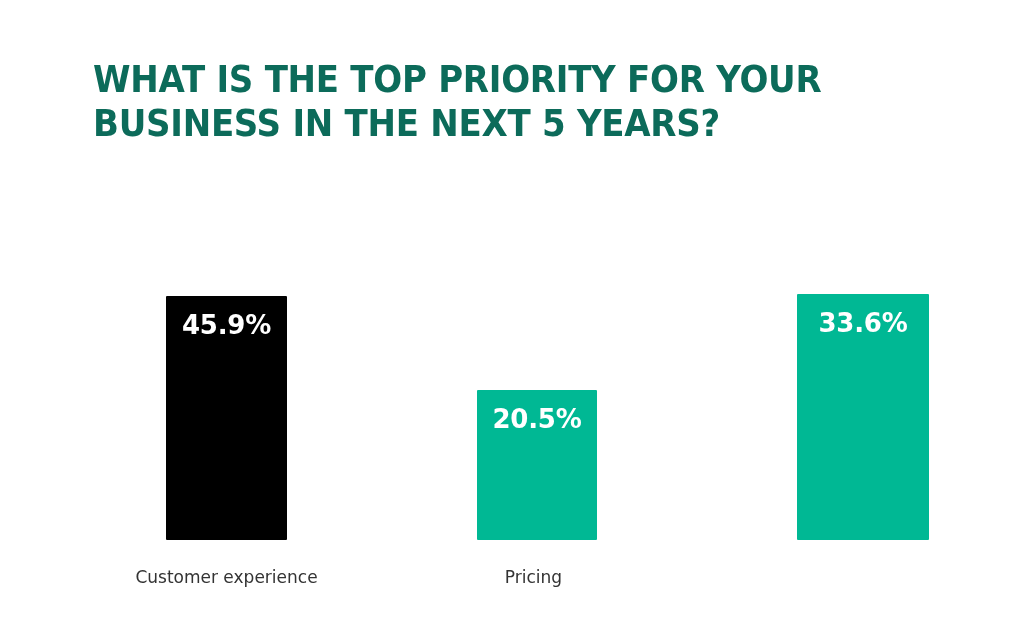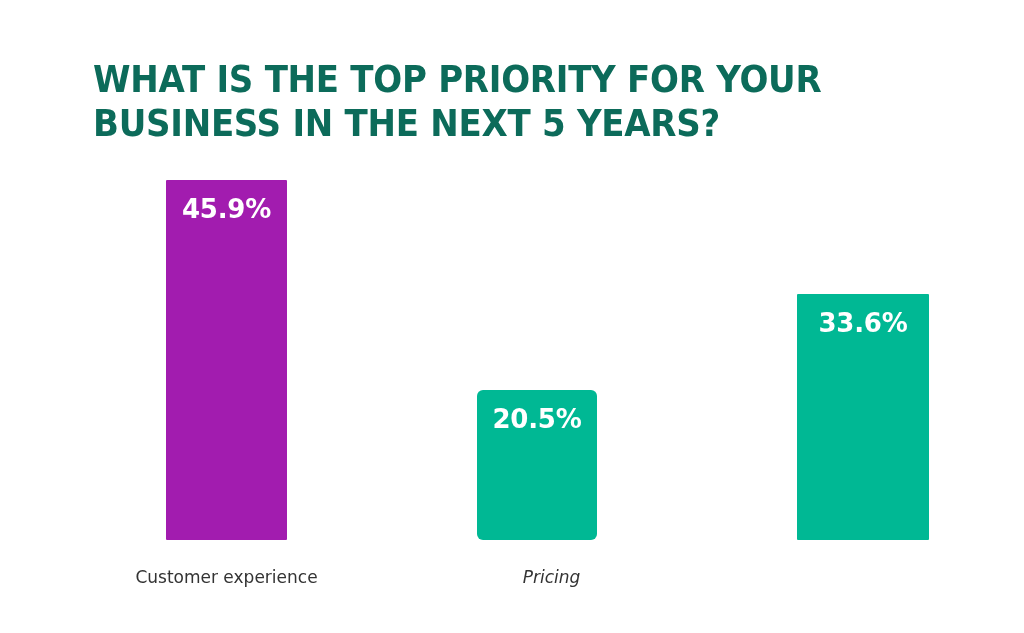--- a/index.html
+++ b/index.html
@@ -84,39 +84,39 @@
     line-height: 22px;
     white-space: nowrap;
   }
 
   
   #bar-rect-0 { left: 126px; width: 121px; height: 336px; }
   #bar-rect-1 { left: 437px; width: 120px; height: 150px; }
   #bar-rect-2 { left: 757px; width: 132px; height: 245px; }
 
   #bar-label-0 { left: 46px;  width: 281px; }
-  #bar-label-1 { left: 421px; width: 181px; font-style: italic; }
+  #bar-label-1 { left: 403px; width: 181px; }
   #bar-label-2 { left: 727px; width: 181px; }
 </style>
 </head>
 <body style="background: rgb(255, 255, 255);">
 
 <figure id="chart-figure">
 
   <div id="chart-title" style="color: rgb(12, 107, 90);"><span>WHAT IS THE TOP PRIORITY FOR YOUR</span>
 <span>BUSINESS IN THE NEXT 5 YEARS?</span></div>
 
   <div id="plot-area">
 
-    <div class="bar-rect" id="bar-rect-0" style="height: 360px; background: #a21caf;">
+    <div class="bar-rect" id="bar-rect-0" style="height: 244px; background: #000000;">
       <span class="bar-value" style="color: rgb(255, 255, 255);">45.9%</span>
     </div>
     <div class="bar-label" id="bar-label-0" style="color: rgb(51, 51, 51);">Customer experience</div>
 
-    <div class="bar-rect" id="bar-rect-1" style="height: 150.1px; background: rgb(0, 184, 148); border-radius: 6px;">
+    <div class="bar-rect" id="bar-rect-1" style="height: 150.1px; background: rgb(0, 184, 148);">
       <span class="bar-value" style="color: rgb(255, 255, 255);">20.5%</span>
     </div>
     <div class="bar-label" id="bar-label-1" style="color: rgb(51, 51, 51);">Pricing</div>
 
     <div class="bar-rect" id="bar-rect-2" style="height: 246px; background: rgb(0, 184, 148);">
       <span class="bar-value" style="color: rgb(255, 255, 255);">33.6%</span>
     </div>
 
   </div>
 </figure>

